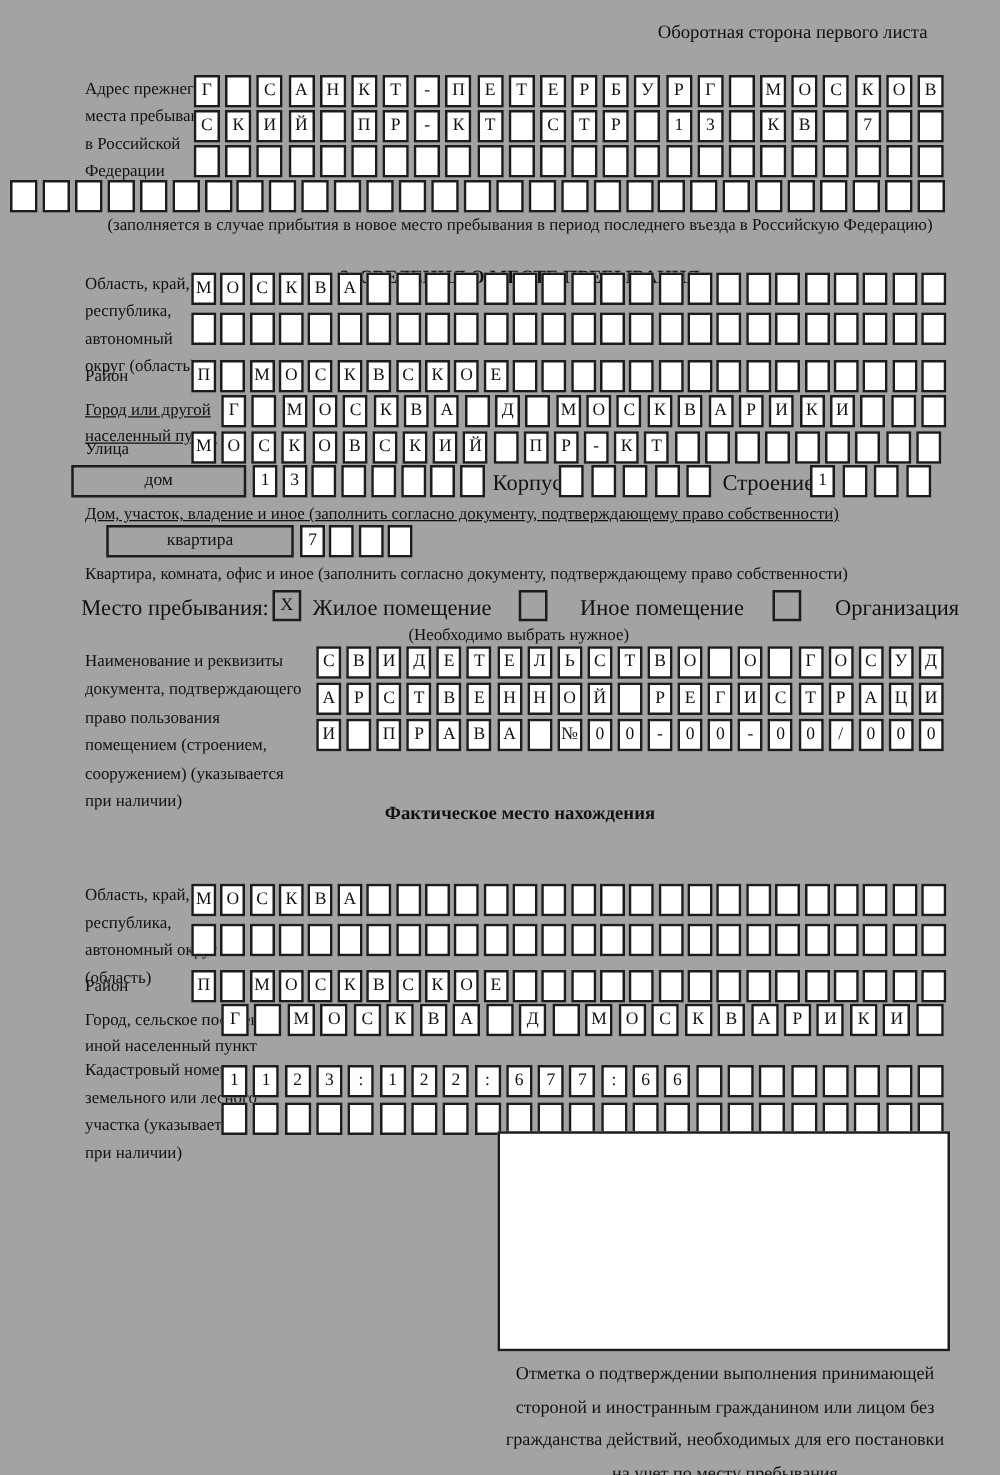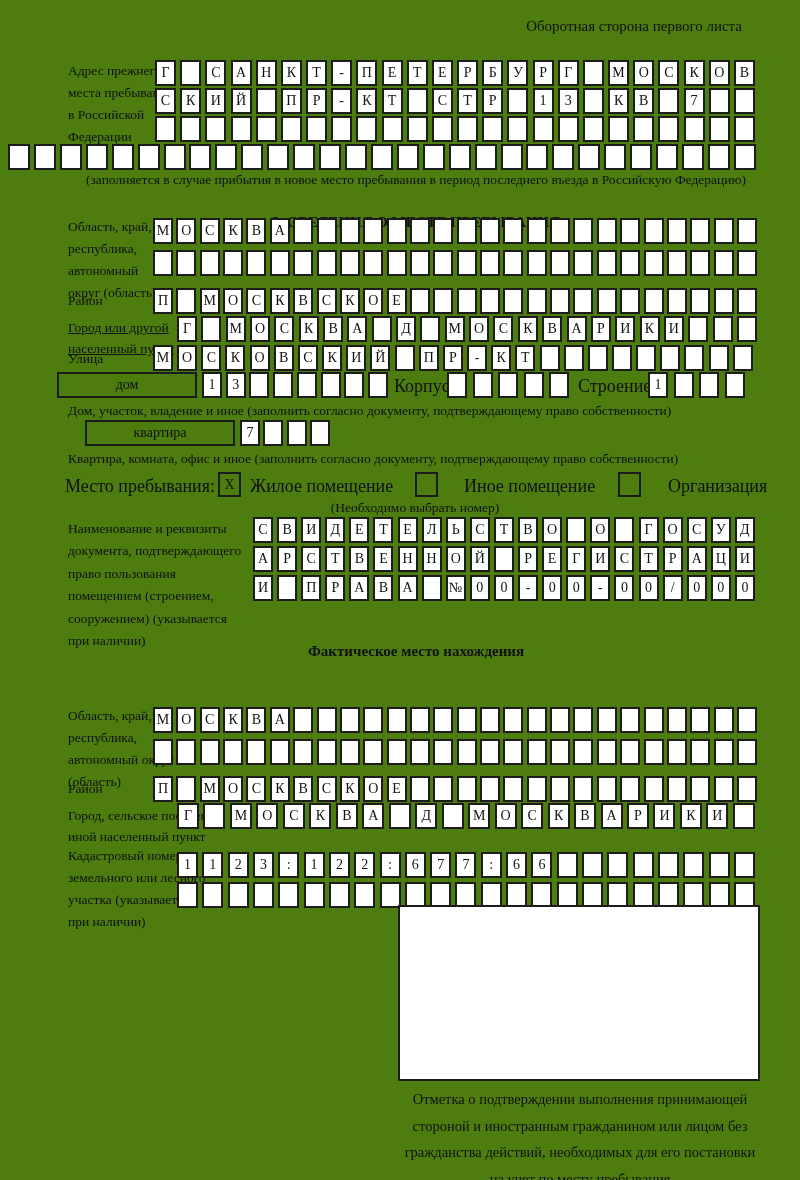--- a/index.html
+++ b/index.html
@@ -1,16 +1,16 @@
 <!DOCTYPE html>
 <html><head>
 <meta charset="utf-8">
 <style>
   html,body{margin:0;padding:0;background:#fff;}
-  .page{position:relative;width:800px;height:1180px;background:#4d7c0f;
+  .page{position:relative;width:800px;height:1180px;background:#a3a3a3;
         font-family:"Liberation Serif", serif;color:#111;overflow:hidden;}
   .abs{position:absolute;}
   .lbl{font-size:13.5px;white-space:pre-line;line-height:22px;}
   .lbl-lh21{line-height:21px;}
   .top-title{top:18px;right:58px;font-size:15px;}
   .center{left:16px;width:800px;text-align:center;}
   .note{font-size:13.5px;}
   .sec-title{font-weight:bold;font-size:15px;}
   .cells{display:flex;justify-content:space-between;}
   .cell{box-sizing:border-box;height:26px;border:2px solid #1c1c1c;background:#fff;
@@ -328,39 +328,39 @@
       <span class="cell"></span>
       <span class="cell"></span>
     </div>
   <div class="abs inline-lbl" style="left:578px;top:376px;">Строение</div>
   <div class="abs cells r4s" style="left:648px;top:372px;">
       <span class="cell">1</span>
       <span class="cell"></span>
       <span class="cell"></span>
       <span class="cell"></span>
     </div>
-  <div class="abs note" style="left:68px;top:403px;">Дом, участок, владение и иное (заполнить согласно документу, подтверждающему право собственности)</div>
+  <div class="abs note" style="left:68px;top:403px;text-decoration:underline;">Дом, участок, владение и иное (заполнить согласно документу, подтверждающему право собственности)</div>
 
   <div class="abs widebox" style="left:85px;top:420px;width:150px;">квартира</div>
   <div class="abs cells r4a" style="left:240px;top:420px;">
       <span class="cell">7</span>
       <span class="cell"></span>
       <span class="cell"></span>
       <span class="cell"></span>
     </div>
   <div class="abs note" style="left:68px;top:451px;">Квартира, комната, офис и иное (заполнить согласно документу, подтверждающему право собственности)</div>
 
   <div class="abs inline-lbl" style="left:65px;top:476px;">Место пребывания:</div>
   <div class="abs chk" style="left:218px;top:472px;">X</div>
   <div class="abs inline-lbl" style="left:250px;top:476px;">Жилое помещение</div>
   <div class="abs chk" style="left:415px;top:472px;"></div>
   <div class="abs inline-lbl" style="left:464px;top:476px;">Иное помещение</div>
   <div class="abs chk" style="left:618px;top:472px;"></div>
   <div class="abs inline-lbl" style="left:668px;top:476px;">Организация</div>
-  <div class="abs note" style="left:240px;top:500px;width:350px;text-align:center;">(Необходимо выбрать номер)</div>
+  <div class="abs note" style="left:240px;top:500px;width:350px;text-align:center;">(Необходимо выбрать нужное)</div>
 
   <div class="abs lbl" style="left:68px;top:518px;line-height:22.4px;">Наименование и реквизиты
 документа, подтверждающего
 право пользования
 помещением (строением,
 сооружением) (указывается
 при наличии)</div>
   <div class="abs cells rd21" style="left:253px;top:517px;">
       <span class="cell">С</span>
       <span class="cell">В</span>

